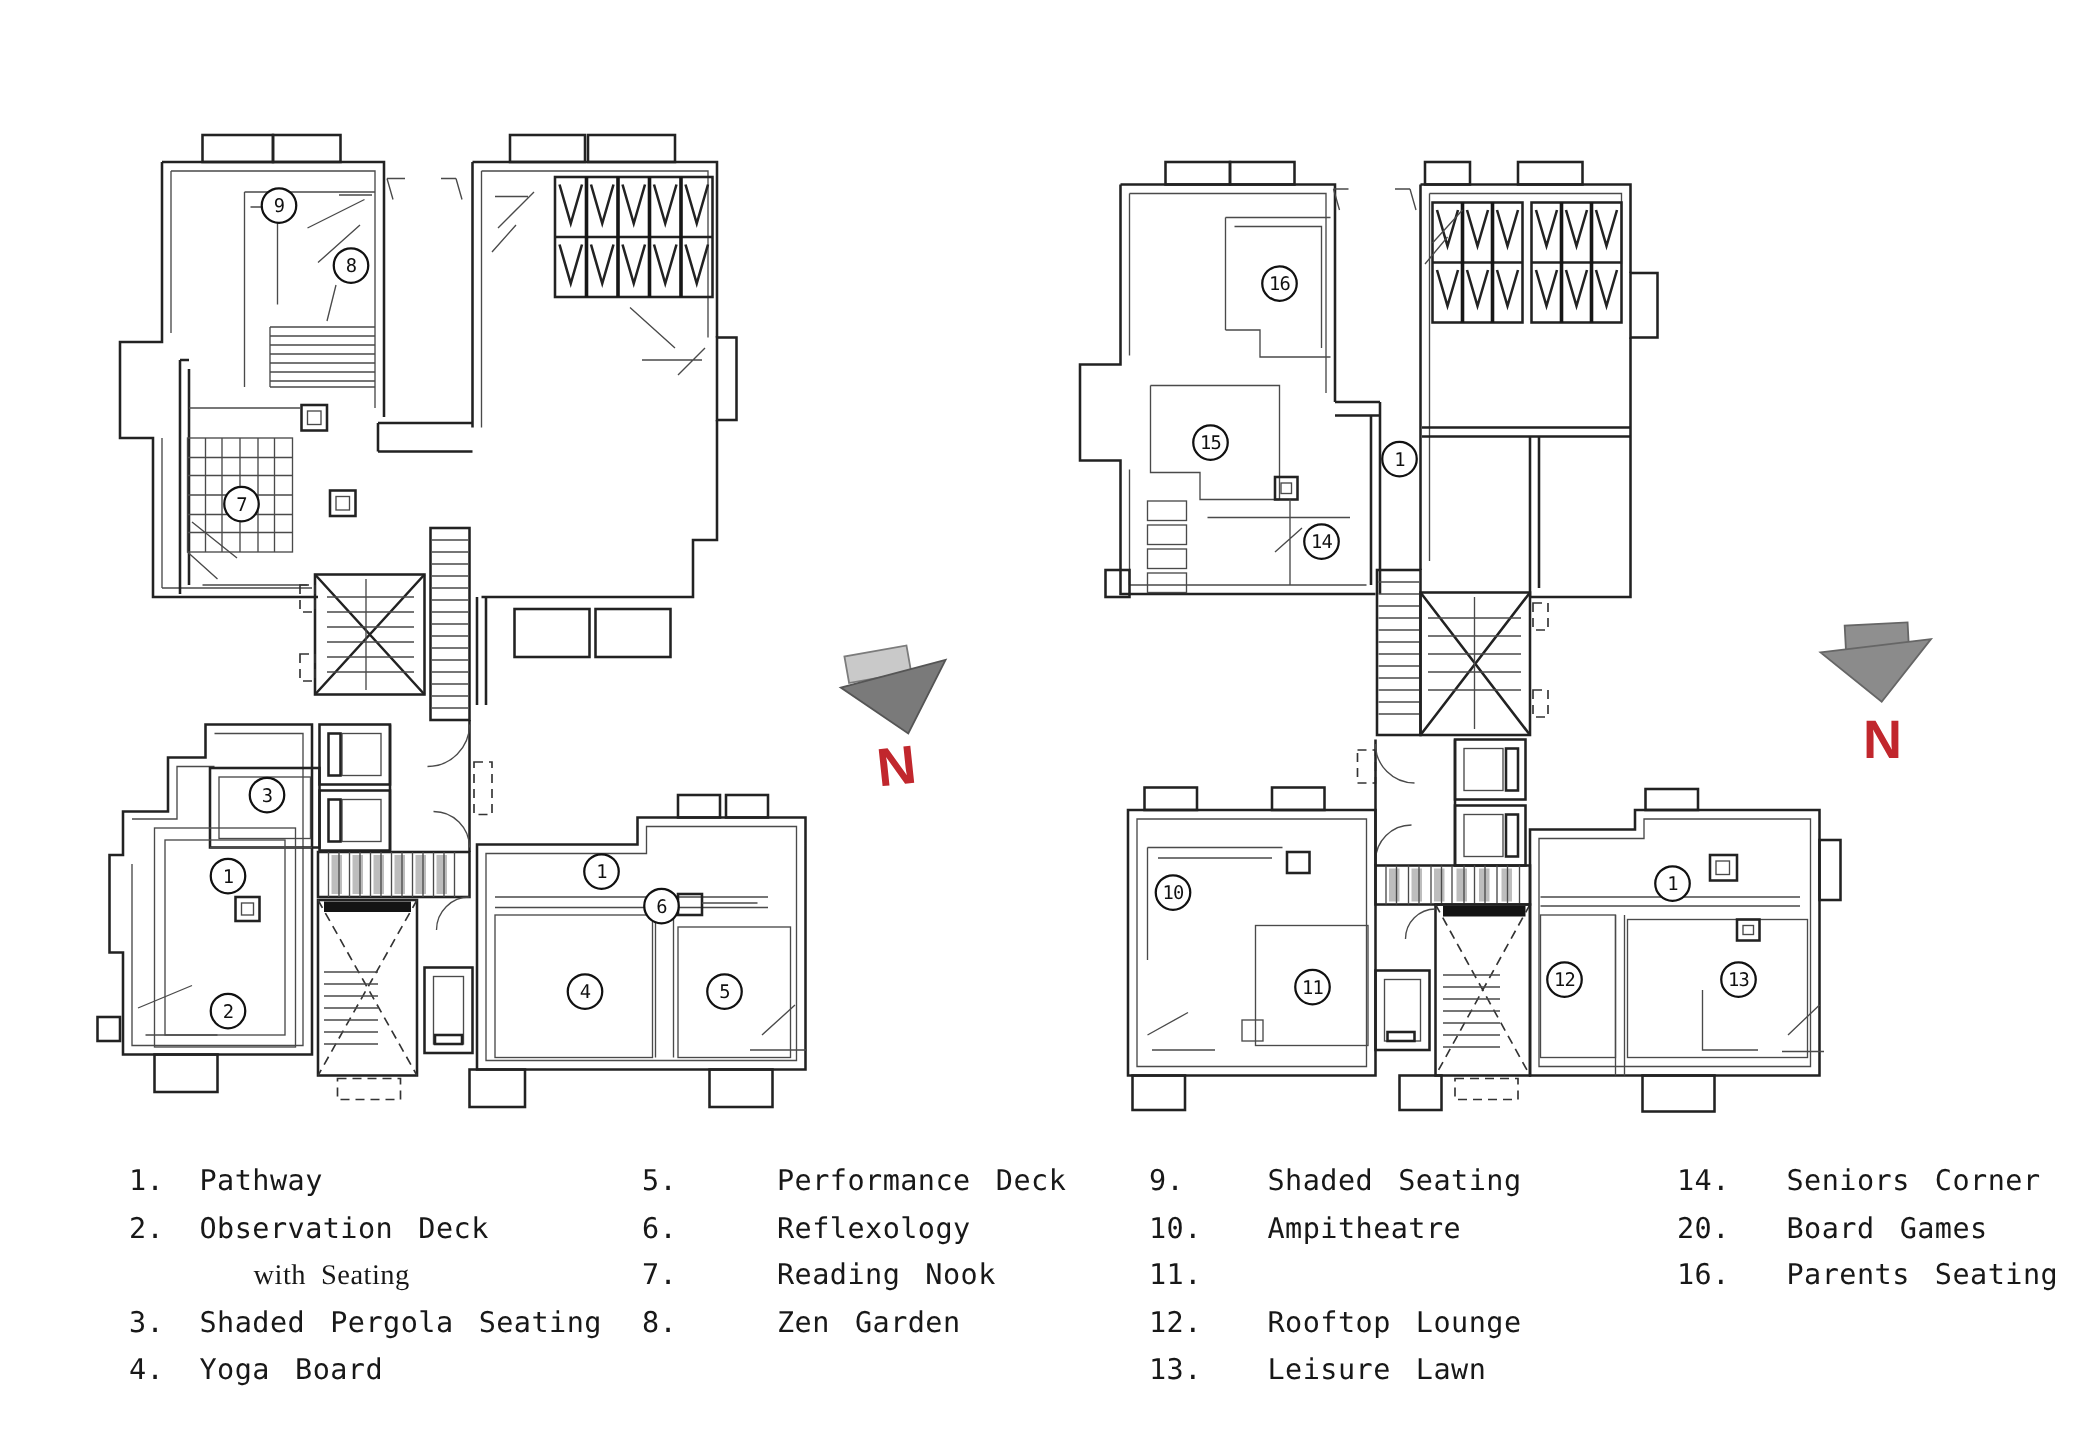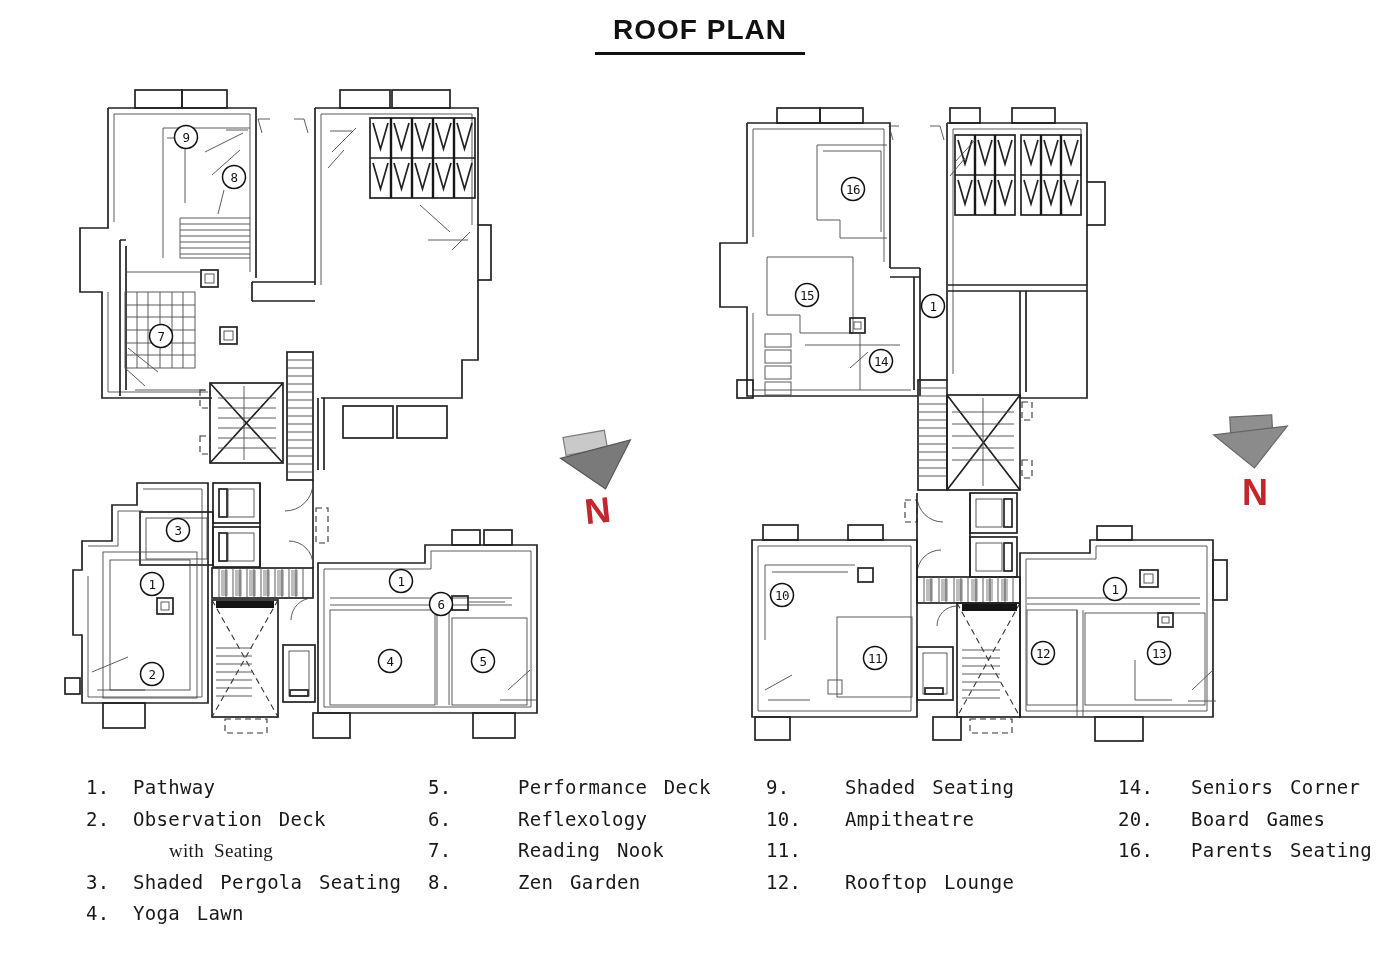--- a/index.html
+++ b/index.html
@@ -33,23 +33,20 @@
   #lcol2{left:428px;} #lcol2 .lnum{width:90px;}
   #lcol3{left:766px;} #lcol3 .lnum{width:79px;}
   #lcol4{left:1086px;margin-left:32px;}#lcol4 .lnum{width:73px;}
   .cont .ltxt{padding-left:36px;font-family:Liberation Serif, serif;}
 </style>
 </head>
 <body>
 
 <div id="stage">
 
-  <div class="titlewrap">
-    <span class="title">ROOF PLAN</span>
-  </div>
 
   <svg width="1400" height="954" viewBox="0 0 1400 954">
 
     <g>
 
       <g>
         <rect class="s" x="135" y="90" width="47" height="18"></rect>
         <rect class="s" x="182" y="90" width="45" height="18"></rect>
         <path class="s" d="M108,108 H256 V278 M108,108 V228 H80 V292 H102 V398 H212"></path>
         <path class="w1" d="M114,114 H250 V272 M114,114 V222 M108,292 V392 M108,392 H208"></path>
@@ -379,21 +376,21 @@
     <div class="lrow cont">
         <span class="lnum"></span>
         <span class="ltxt">with Seating</span>
       </div>
     <div class="lrow">
         <span class="lnum">3.</span>
         <span class="ltxt">Shaded Pergola Seating</span>
       </div>
     <div class="lrow">
         <span class="lnum">4.</span>
-        <span class="ltxt">Yoga Lawn</span>
+        <span class="ltxt">Yoga Board</span>
       </div>
   </div>
   <div class="legend-col" id="lcol2">
     <div class="lrow">
         <span class="lnum">5.</span>
         <span class="ltxt">Performance Deck</span>
       </div>
     <div class="lrow">
         <span class="lnum">6.</span>
         <span class="ltxt">Reflexology</span>
@@ -416,20 +413,24 @@
         <span class="lnum">10.</span>
         <span class="ltxt">Ampitheatre</span>
       </div>
     <div class="lrow">
         <span class="lnum">11.</span>
       </div>
     <div class="lrow">
         <span class="lnum">12.</span>
         <span class="ltxt">Rooftop Lounge</span>
       </div>
+    <div class="lrow">
+        <span class="lnum">13.</span>
+        <span class="ltxt">Leisure Lawn</span>
+      </div>
   </div>
   <div class="legend-col" id="lcol4">
     <div class="lrow">
         <span class="lnum">14.</span>
         <span class="ltxt">Seniors Corner</span>
       </div>
     <div class="lrow">
         <span class="lnum">20.</span>
         <span class="ltxt">Board Games</span>
       </div>

